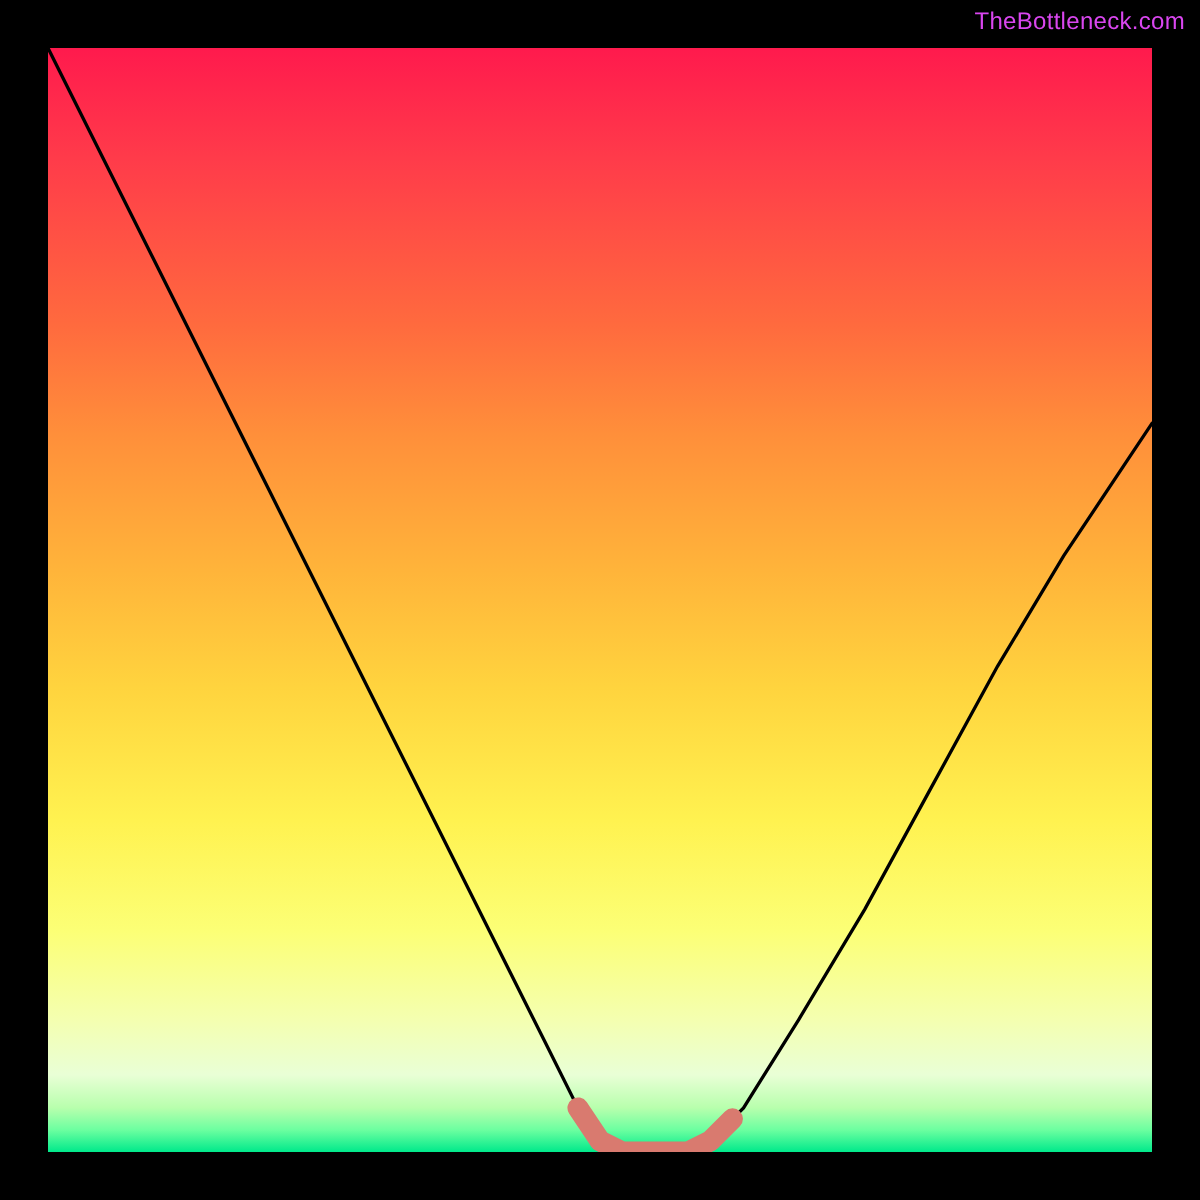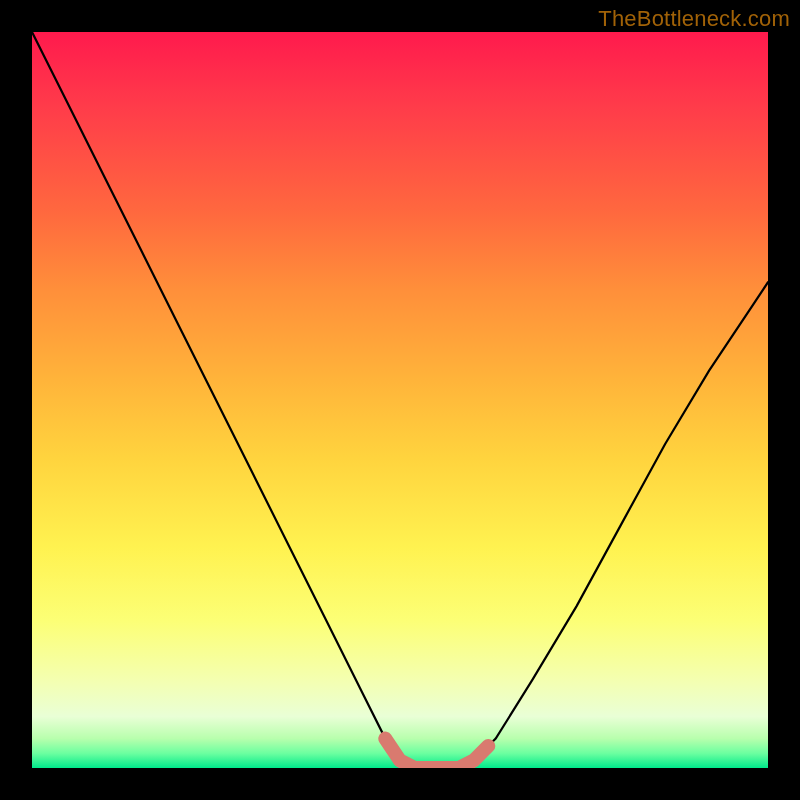--- a/index.html
+++ b/index.html
@@ -44,22 +44,22 @@
       #e9ffd6 93%,
       #b8ffad 96%,
       #6cffa0 98%,
       #00e98b 100%
     );
   }
   .watermark {
     position: absolute;
     top: 6px;
     right: 10px;
-    color: #a16207;
-    font-size: 22px;
+    color: #d946ef;
+    font-size: 16px;
     font-weight: 500;
     letter-spacing: 0.2px;
     user-select: none;
   }
   svg.curve {
     position: absolute;
     left: 0; top: 0;
     width: 100%;
     height: 100%;
   }

